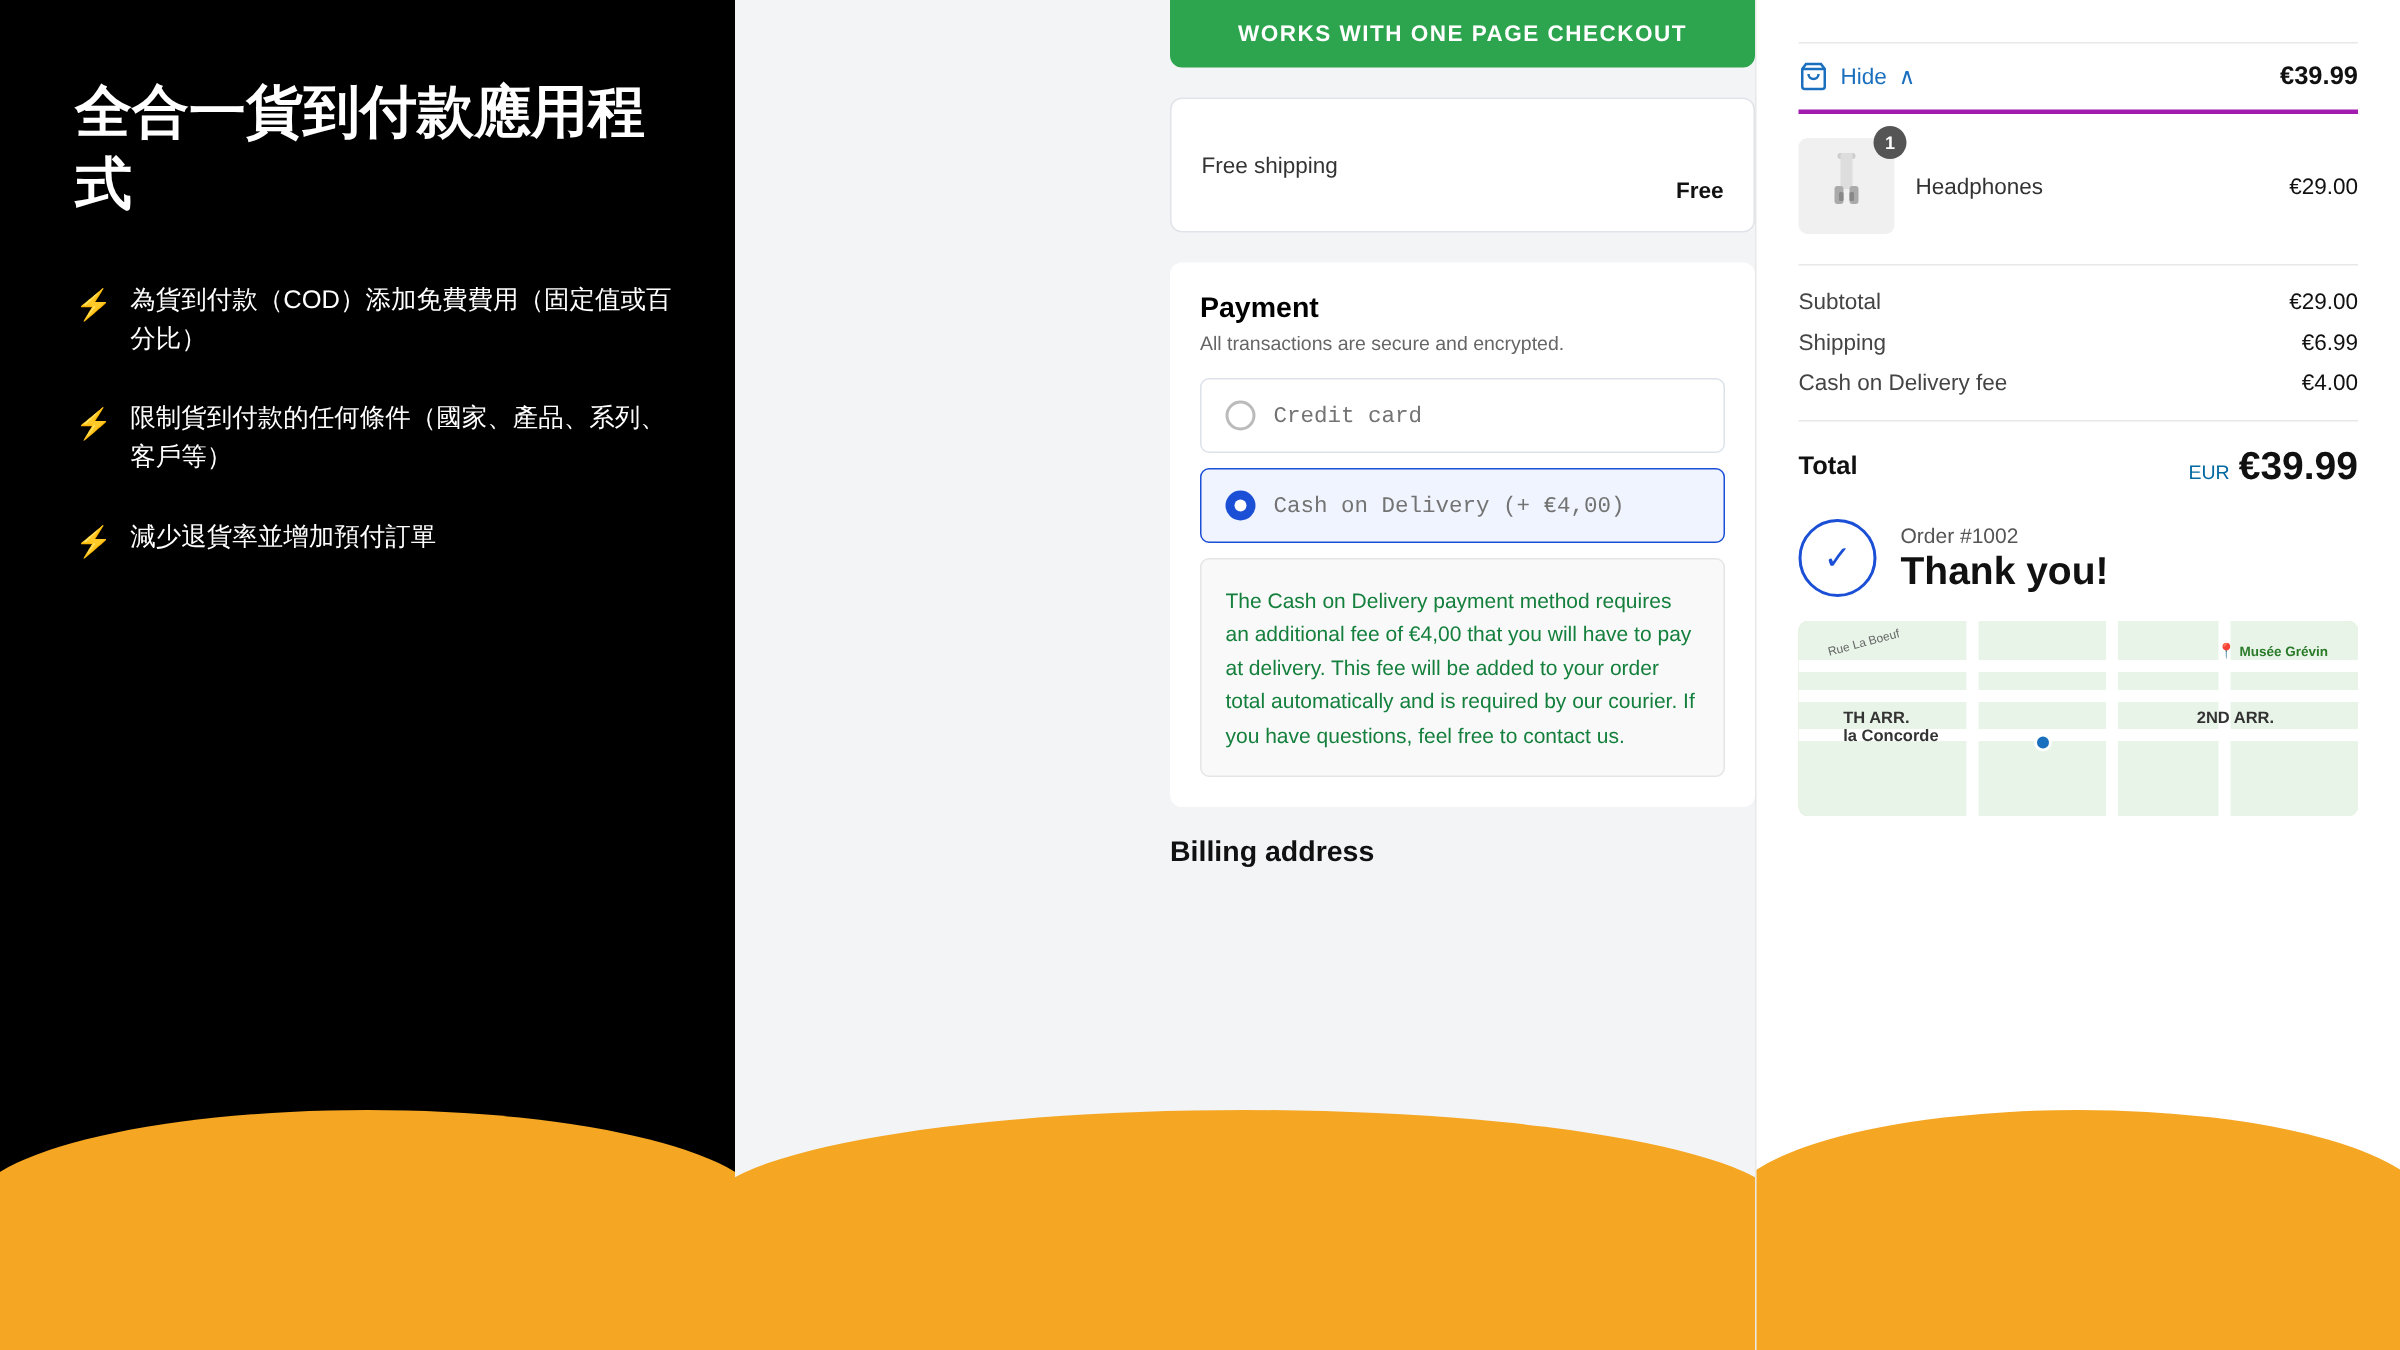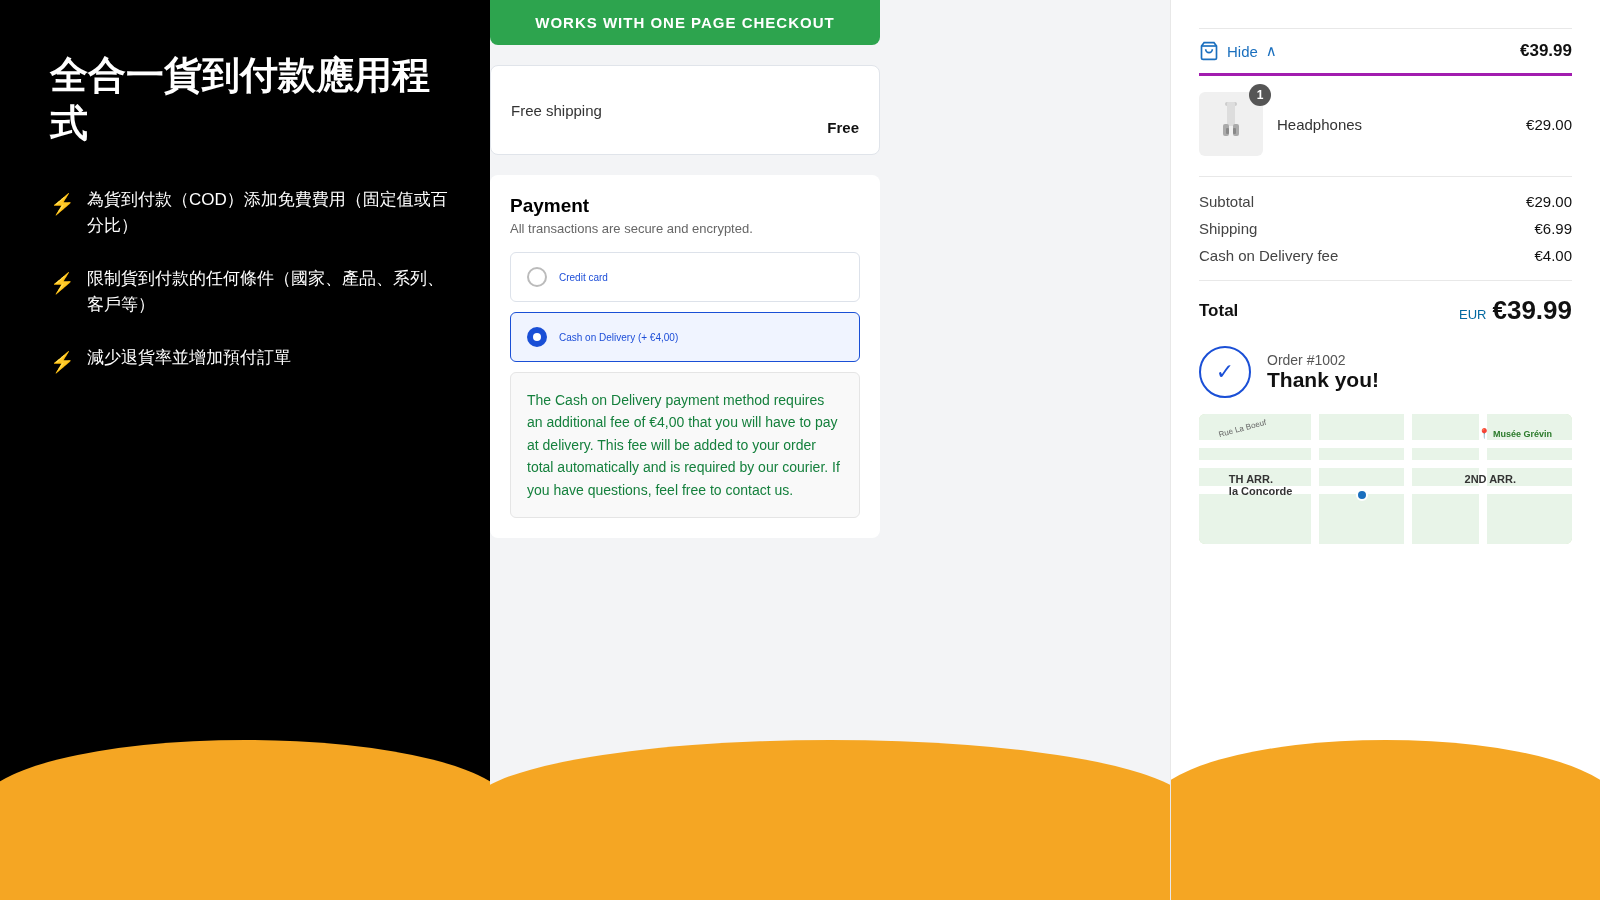--- a/index.html
+++ b/index.html
@@ -61,21 +61,21 @@
       margin-top: 2px;
       flex-shrink: 0;
     }
 
     
     .middle-panel {
       flex: 1;
       background: #f3f4f6;
       display: flex;
       flex-direction: column;
-      align-items: flex-start;
+      align-items: flex-end;
       padding: 0 0 0 0;
       position: relative;
       overflow: hidden;
     }
     .middle-panel::after {
       content: '';
       position: absolute;
       bottom: -40px;
       left: -20px;
       right: -20px;
@@ -164,21 +164,21 @@
     .radio-outer.checked {
       border-color: #1a4fd6;
       background: #1a4fd6;
     }
     .radio-inner {
       width: 8px;
       height: 8px;
       border-radius: 50%;
       background: white;
     }
-    .payment-option-label { font-size: 10px; color: #1d4ed8; }
+    .payment-option-label { font-size: 15px; color: #737373; font-family: Liberation Mono, monospace; }
 
     .cod-description {
       background: #f9f9f9;
       border: 1px solid #e5e5e5;
       border-radius: 6px;
       padding: 16px;
       font-size: 14px;
       line-height: 1.6;
       color: #15803d;
       margin-top: 4px;
@@ -335,21 +335,21 @@
       border: 2px solid #1a4fd6;
       display: flex;
       align-items: center;
       justify-content: center;
       flex-shrink: 0;
       color: #1a4fd6;
       font-size: 22px;
     }
     .thank-text { }
     .order-num { font-size: 14px; color: #555; }
-    .thank-heading { font-size: 21px; font-weight: 800; color: #111; }
+    .thank-heading { font-size: 26px; font-weight: 800; color: #111; }
 
     .map-preview {
       width: 100%;
       height: 130px;
       background: #d4e8c2;
       border-radius: 6px;
       overflow: hidden;
       position: relative;
     }
     
@@ -437,20 +437,21 @@
       <div class="payment-option selected">
         <div class="radio-outer checked">
           <div class="radio-inner"></div>
         </div>
         <span class="payment-option-label">Cash on Delivery (+ €4,00)</span>
       </div>
 
       <div class="cod-description">The Cash on Delivery payment method requires an additional fee of €4,00 that you will have to pay at delivery. This fee will be added to your order total automatically and is required by our courier. If you have questions, feel free to contact us.</div>
     </div>
 
+    <div class="billing-title">Billing address</div>
   </div>
 </div>
 
 <div class="right-panel">
   <div class="right-inner">
 
     <div class="cart-header">
       <div class="cart-hide">
         <svg class="cart-icon-svg" viewBox="0 0 24 24" fill="none" stroke="#1a6fbe" stroke-width="2">
           <path d="M6 2L3 6v14a2 2 0 002 2h14a2 2 0 002-2V6l-3-4z"></path>

